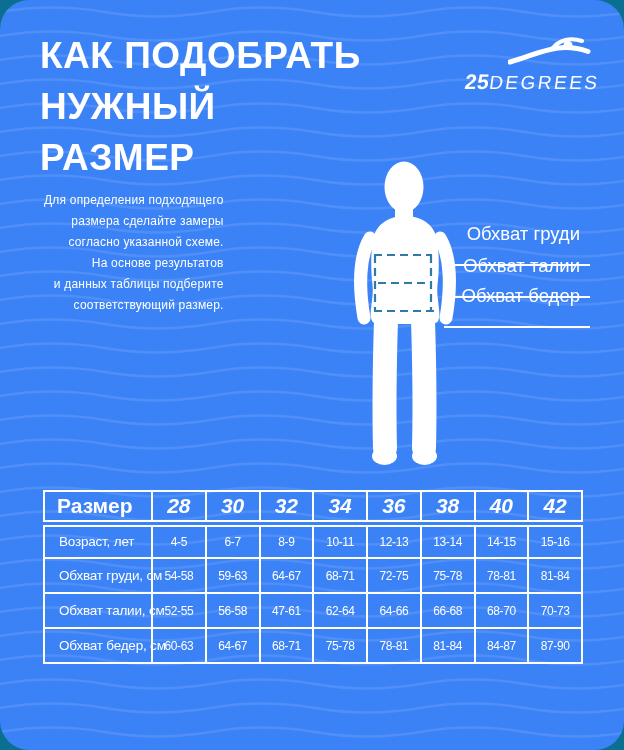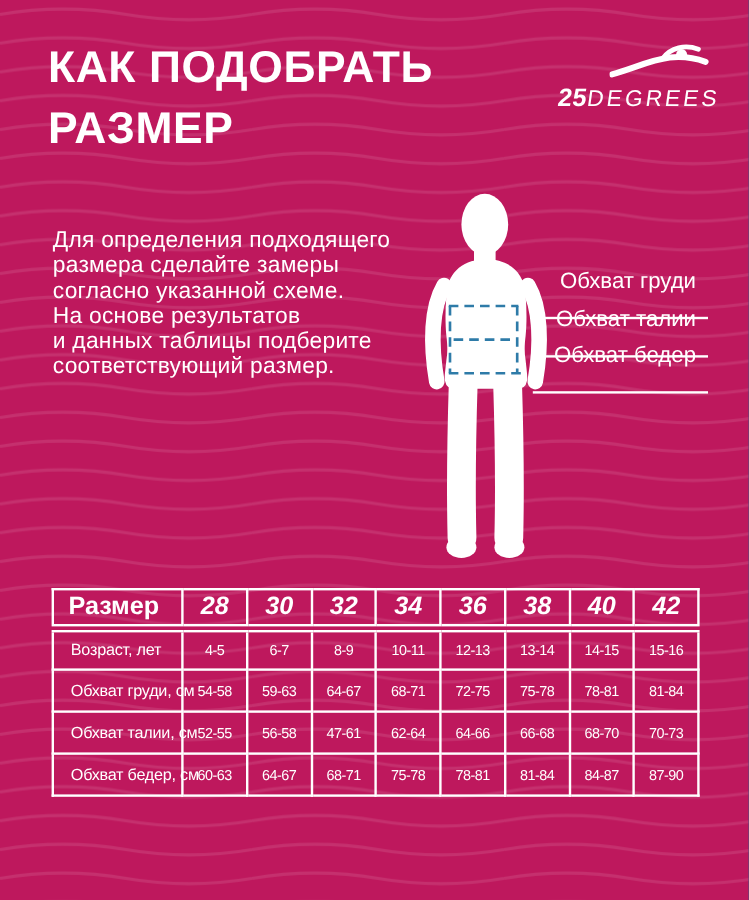--- a/index.html
+++ b/index.html
@@ -1,36 +1,37 @@
 <!DOCTYPE html>
 <html><head>
 <meta charset="utf-8">
 <style>
   html,body{margin:0;padding:0;background:#0a6f90;}
   .canvas{
     position:relative;width:624px;height:750px;overflow:hidden;
-    background:#be185d;color:#fff;
+    background:#3b82f6;color:#fff;
     font-family:"Liberation Sans","DejaVu Sans",sans-serif;
+    border-radius:29px;
   }
   .waves{position:absolute;left:0;top:0;width:624px;height:750px;pointer-events:none;}
 
   
   .title{position:absolute;left:40px;top:30px;font-size:37px;font-weight:700;
          line-height:51px;letter-spacing:.5px;}
 
   
   .logo{position:absolute;right:24px;top:36px;width:180px;text-align:right;}
   .logo-swim{display:block;margin:0 8px 4px auto;}
   .logo-text{display:inline-block;transform:skewX(-8deg);white-space:nowrap;}
   .logo-num{font-size:21px;font-weight:800;letter-spacing:.5px;}
   .logo-name{font-size:19px;font-weight:400;letter-spacing:2.5px;}
 
   
-  .intro{position:absolute;left:44px;top:190px;font-size:19px;line-height:21px;
-         white-space:pre-line;letter-spacing:.2px;}
+  .intro{position:absolute;left:44px;top:190px;font-size:12px;line-height:21px;
+         white-space:pre-line;letter-spacing:.2px;text-align:right;}
 
   
   .figure{position:absolute;left:344px;top:158px;}
 
   
   .m-label{position:absolute;right:34px;width:146px;text-align:right;}
   .m-text{font-size:18.5px;line-height:20px;padding:0 10px 20px 0;white-space:nowrap;}
   .m-line{height:2px;background:#fff;}
 
   
@@ -55,20 +56,21 @@
     <defs>
       <pattern id="wv" width="210" height="24" patternUnits="userSpaceOnUse">
         <path d="M0,12 Q52.5,3 105,12 T210,12" fill="none" stroke="rgba(255,255,255,0.10)" stroke-width="2.6"></path>
       </pattern>
     </defs>
     <rect width="624" height="750" fill="url(#wv)"></rect>
   </svg>
 
   <div class="title">
     <div>КАК ПОДОБРАТЬ</div>
+    <div>НУЖНЫЙ</div>
     <div>РАЗМЕР</div>
   </div>
 
   <div class="logo">
     <svg class="logo-swim" width="84" height="30" viewBox="0 0 84 30" xmlns="http://www.w3.org/2000/svg">
       <path d="M2,26 C20,21 34,14 50,12 C61,10.8 70,12 80,15.5" fill="none" stroke="#fff" stroke-width="5" stroke-linecap="round"></path>
       <path d="M44,13 C51,3.5 63,1 74,5" fill="none" stroke="#fff" stroke-width="4" stroke-linecap="round"></path>
       <circle cx="60" cy="9.5" r="4.6" fill="#fff"></circle>
     </svg>
     <div class="logo-text">

